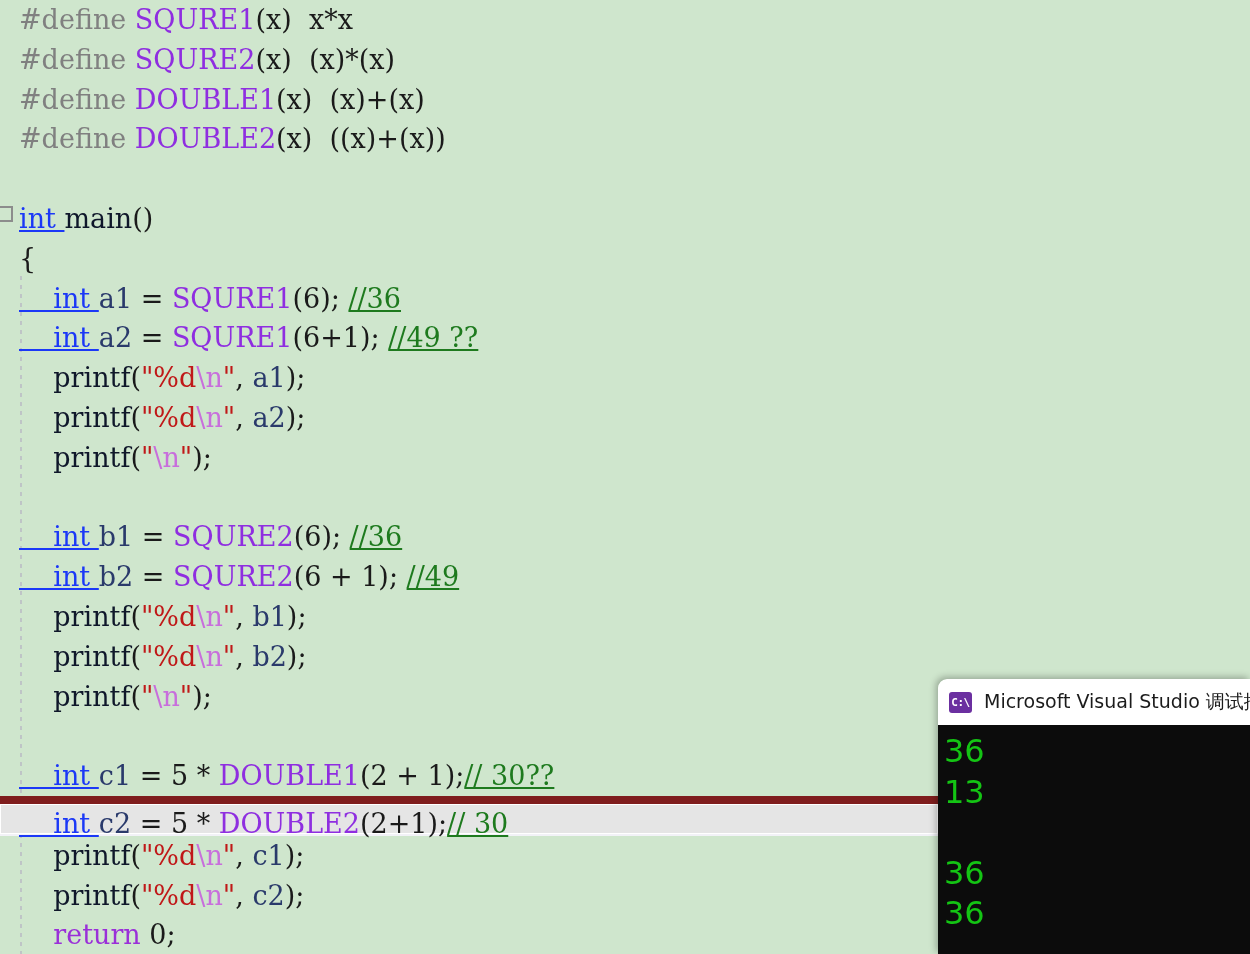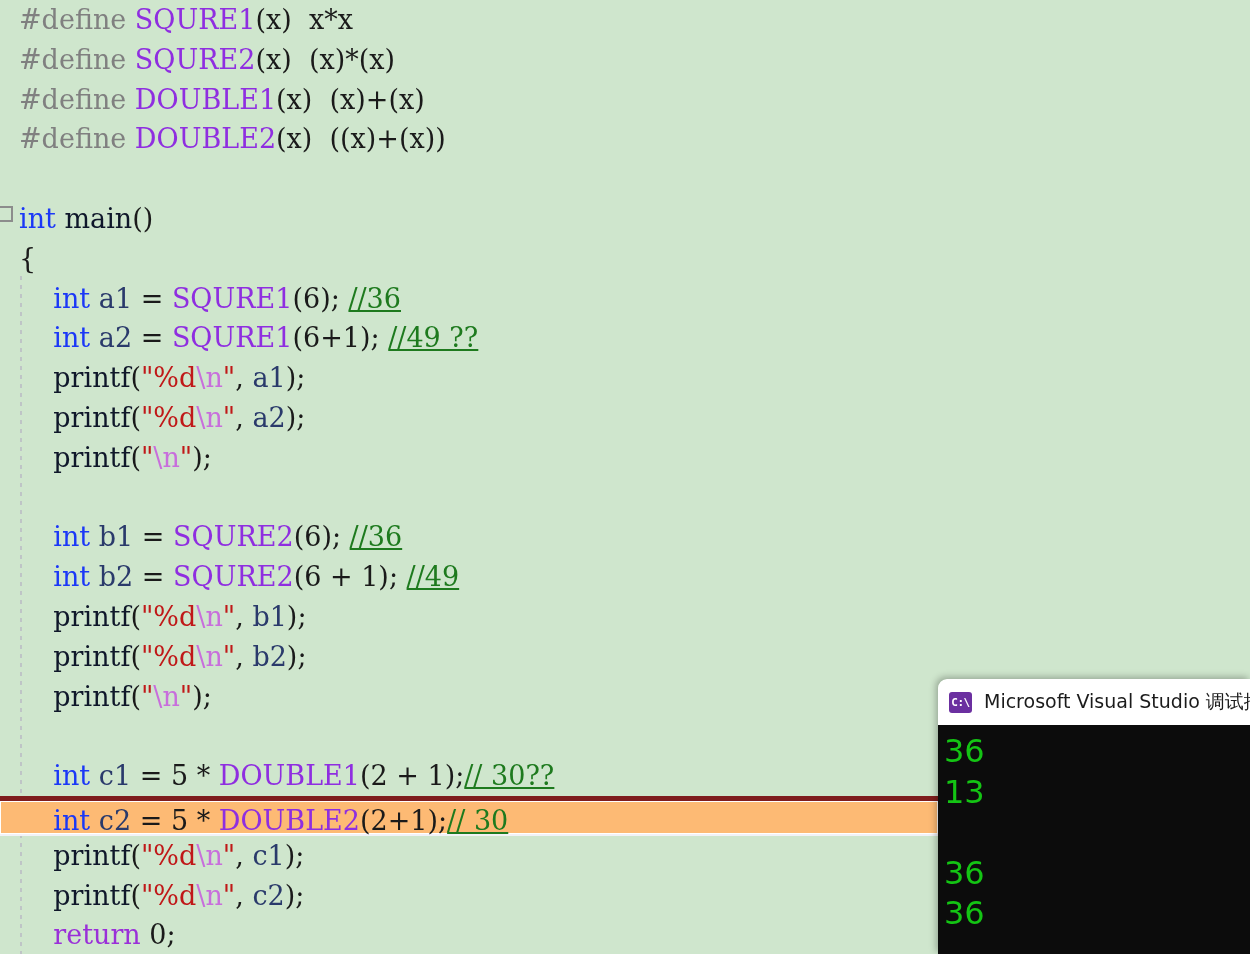--- a/index.html
+++ b/index.html
@@ -38,34 +38,34 @@
 
   .line {
     height: 39.8px;
     position: relative;
     padding-left: 19px;
     box-sizing: border-box;
   }
 
   
   .line.current {
-    background: #fdba74;
+    background: #e5e5e5;
     box-shadow: inset 0 0 0 1px #ffffff;
-    border-top: 5px solid #7f1d1d;
+    border-top: 8px solid #7f1d1d;
     border-bottom: 2px solid #f2f2f7;
     width: 938px;
     height: 39.8px;
     box-sizing: border-box;
     padding-top: 0px;
   }
 
   
   .t-pre     { color: #808080; }            
   .t-macro   { color: #8f2ee0; }            
-  .t-kw      { color: #1b38f7; }            
+  .t-kw      { color: #1b38f7; text-decoration: underline; }            
   .t-kw2     { color: #9a30d8; }            
   .t-ident   { color: #2a3a6b; }            
   .t-plain   { color: #1a1a1a; }            
   .t-fn      { color: #0f172a; }            
   .t-str     { color: #c01818; }            
   .t-esc     { color: #c86edc; }            
   .t-cmt     { color: #1e7a1e; text-decoration: underline; }
 
   
   .indent-guide {

